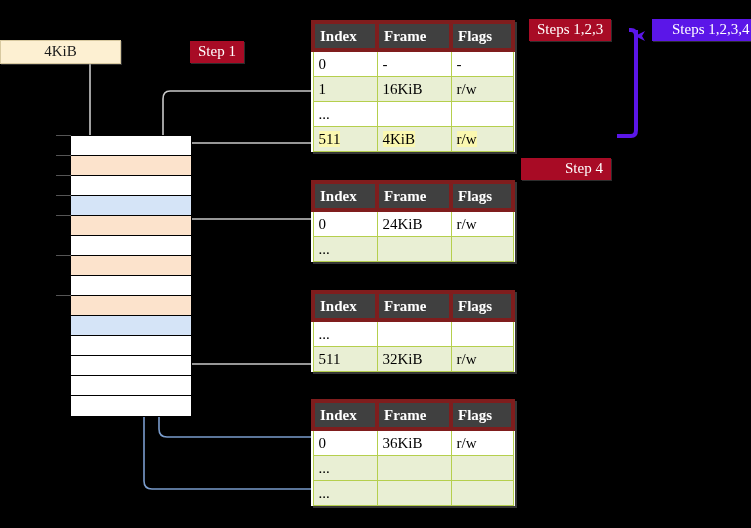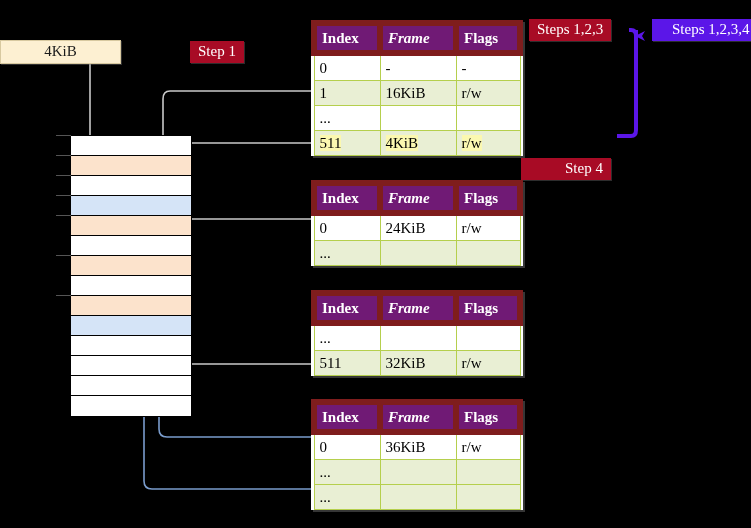--- a/index.html
+++ b/index.html
@@ -6,27 +6,27 @@
   body{width:751px;height:528px;position:relative;overflow:hidden;
        font-family:"Liberation Serif",serif;}
   .layer{position:absolute;left:0;top:0;width:751px;height:528px;}
 
   
   .ptbl{position:absolute;border-collapse:collapse;background:#fff;
         box-shadow:2px 2px 0 rgba(120,120,120,.45);}
   .ptbl td,.ptbl th{border:1px solid #b5cf4d;font-size:15px;
         padding:2px 5px;text-align:left;line-height:1.25;height:20px;
         font-family:"Liberation Serif",serif;}
-  .ptbl th{background:#701a75;color:#ffffff;font-weight:bold;font-size:15px;
-        border:6px solid #7f1d1d;}
+  .ptbl th{background:#404040;color:#ffffff;font-weight:bold;font-size:15px;
+        border:4px solid #7f1d1d;}
   .ptbl td.c0{width:50px;}
   .ptbl td.c1{width:60px;}
   .ptbl td.c2{width:48px;}
   .ptbl th.c0{width:50px;}
-  .ptbl th.c1{width:60px;font-style:italic;}
+  .ptbl th.c1{width:60px;}
   .ptbl th.c2{width:48px;}
   .ptbl tr.alt td{background:#e9efd4;}
   .ptbl tr.plain td{background:#ffffff;}
   .hl{background:#fbf8b0;}
 
   
   .badge{position:absolute;color:#fff;font-size:15px;padding:2px 8px 3px 8px;
          font-family:"Liberation Serif",serif;white-space:nowrap;
          box-shadow:1px 1px 0 rgba(90,90,90,.5);}
   .badge.red{background:#a80b25;}

